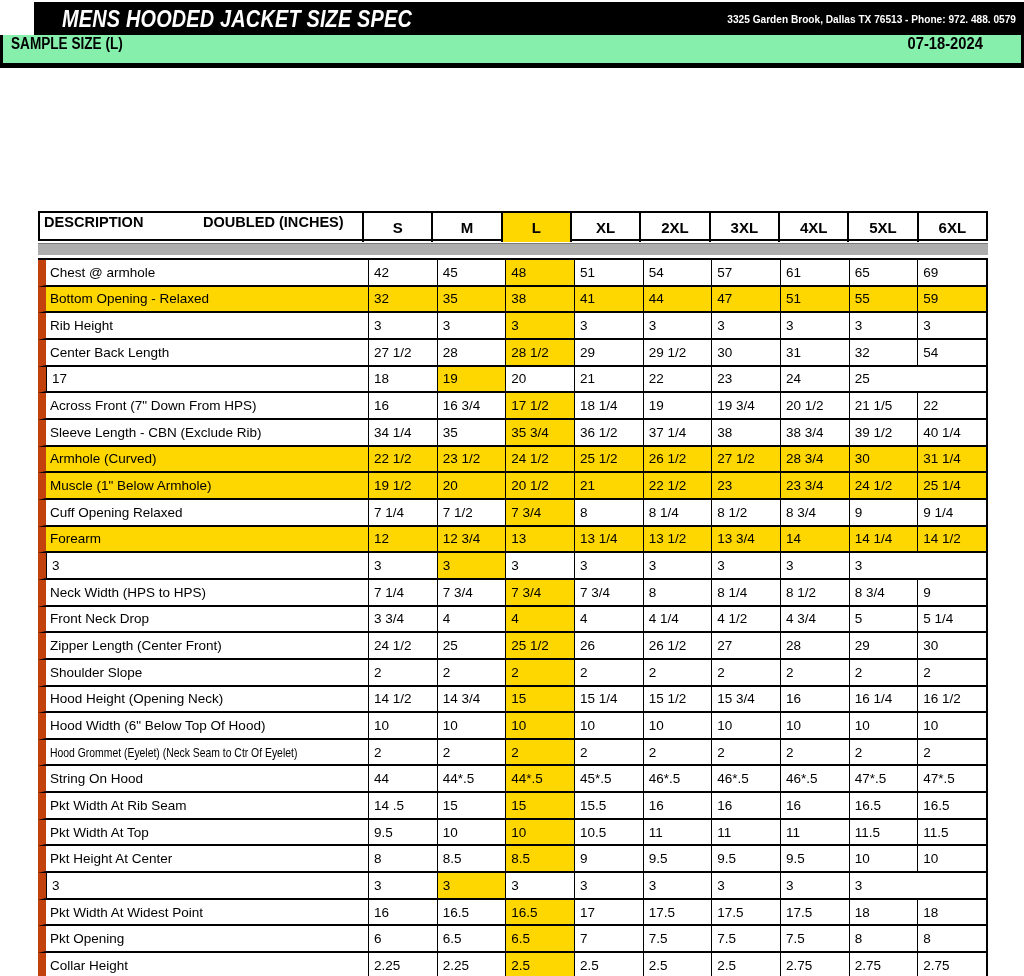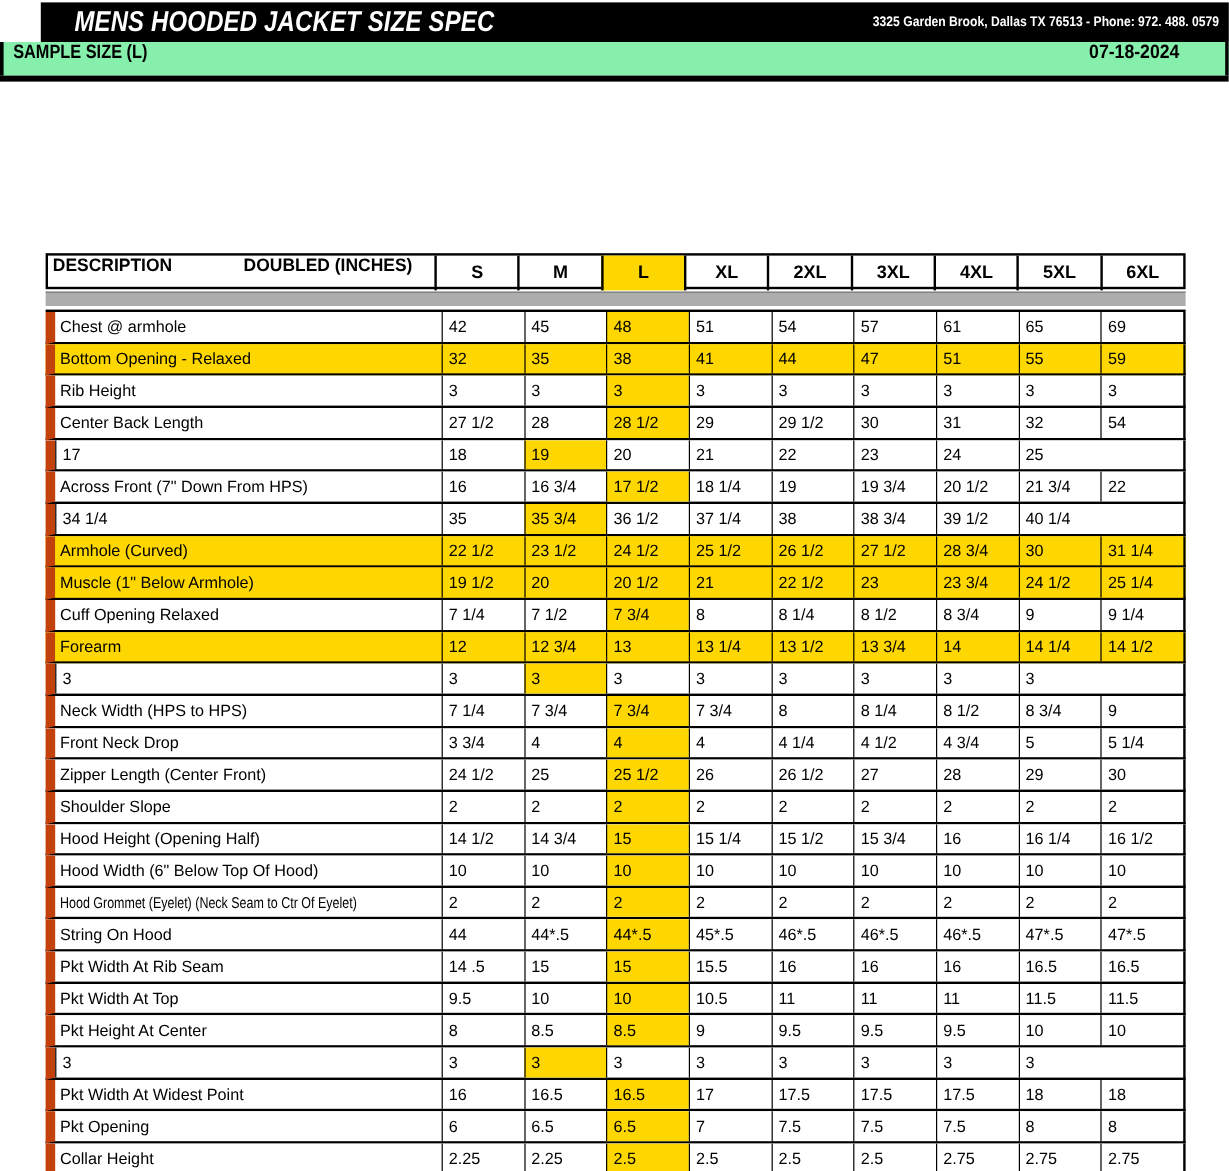--- a/index.html
+++ b/index.html
@@ -166,24 +166,27 @@
         <div class="cell desc">
           <span>Across Front (7" Down From HPS)</span>
         </div>
         <div class="cell">16</div>
         <div class="cell">16 3/4</div>
         <div class="cell hl">17 1/2</div>
         <div class="cell">18 1/4</div>
         <div class="cell">19</div>
         <div class="cell">19 3/4</div>
         <div class="cell">20 1/2</div>
-        <div class="cell">21 3/4</div>
+        <div class="cell">21 1/5</div>
         <div class="cell">22</div>
       </div>
       <div class="row">
+        <div class="cell desc">
+          <span>Sleeve Length - CBN (Exclude Rib)</span>
+        </div>
         <div class="cell">34 1/4</div>
         <div class="cell">35</div>
         <div class="cell hl">35 3/4</div>
         <div class="cell">36 1/2</div>
         <div class="cell">37 1/4</div>
         <div class="cell">38</div>
         <div class="cell">38 3/4</div>
         <div class="cell">39 1/2</div>
         <div class="cell">40 1/4</div>
       </div>
@@ -305,21 +308,21 @@
         <div class="cell hl">2</div>
         <div class="cell">2</div>
         <div class="cell">2</div>
         <div class="cell">2</div>
         <div class="cell">2</div>
         <div class="cell">2</div>
         <div class="cell">2</div>
       </div>
       <div class="row">
         <div class="cell desc">
-          <span>Hood Height (Opening Half)</span>
+          <span>Hood Height (Opening Neck)</span>
         </div>
         <div class="cell">14 1/2</div>
         <div class="cell">14 3/4</div>
         <div class="cell hl">15</div>
         <div class="cell">15 1/4</div>
         <div class="cell">15 1/2</div>
         <div class="cell">15 3/4</div>
         <div class="cell">16</div>
         <div class="cell">16 1/4</div>
         <div class="cell">16 1/2</div>

